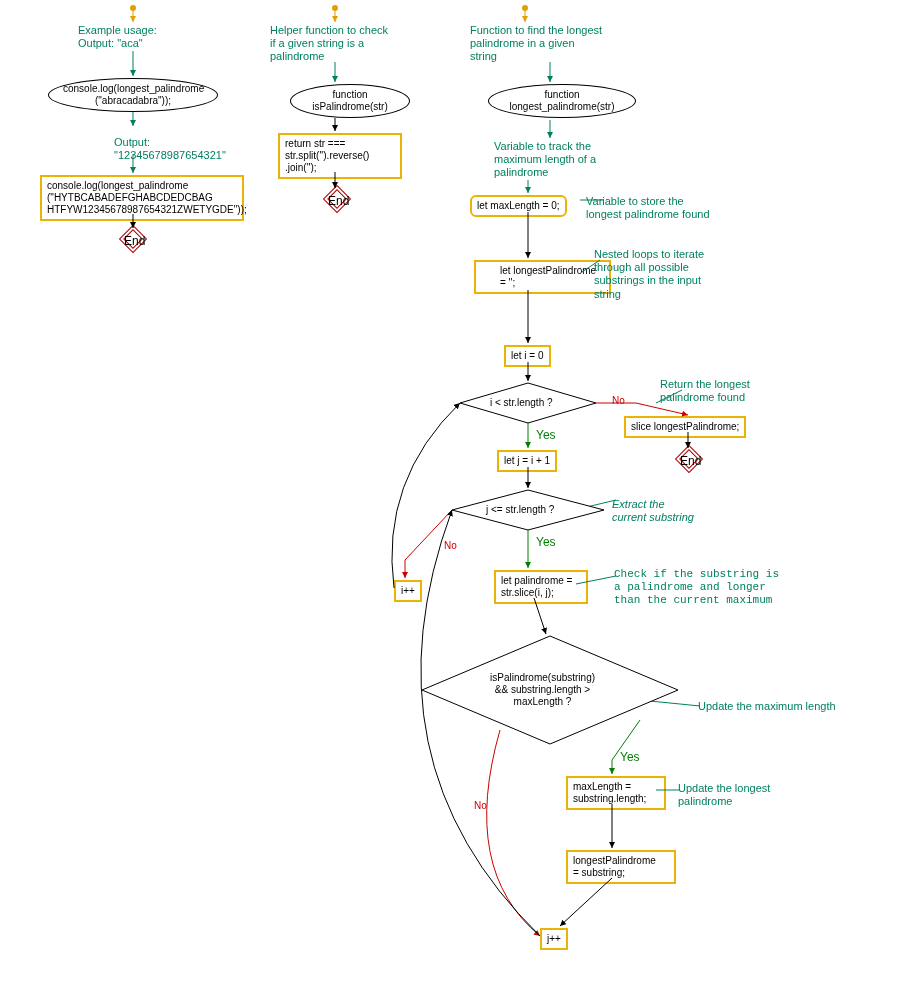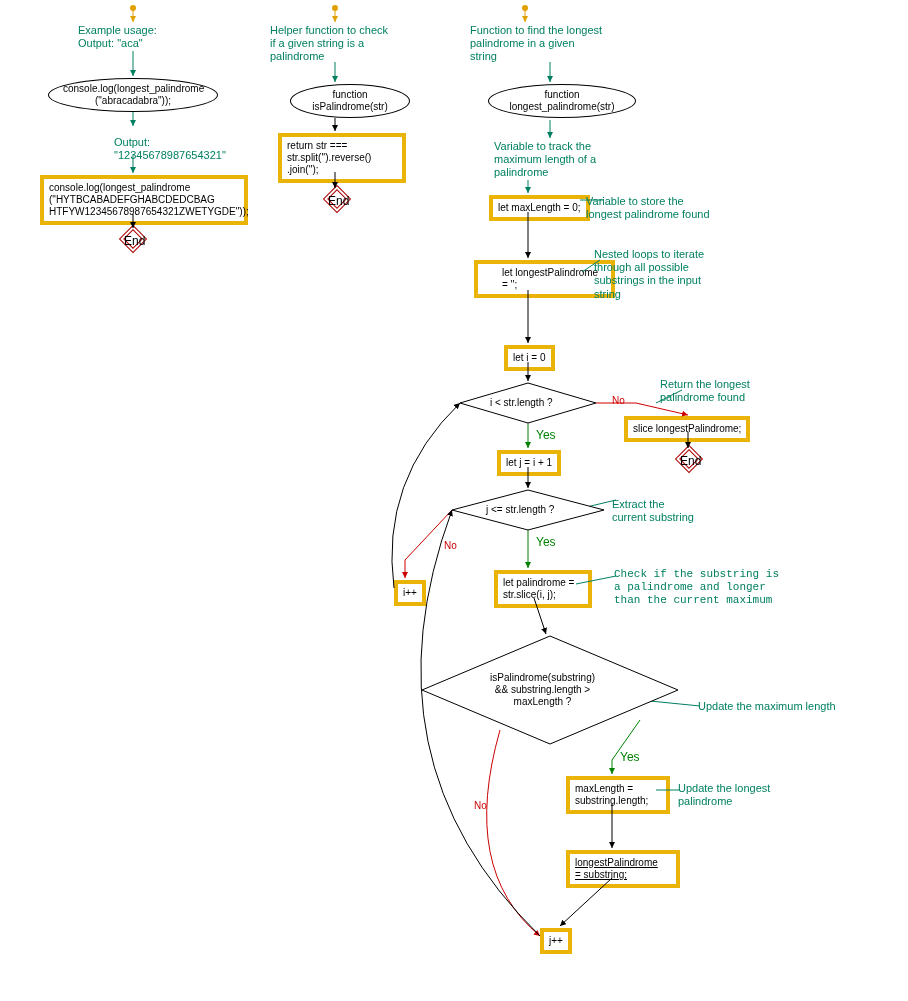--- a/index.html
+++ b/index.html
@@ -23,21 +23,21 @@
     border: 1px solid #000;
     border-radius: 50%;
     padding: 4px 14px;
     text-align: center;
     font-size: 10px;
     line-height: 1.2;
     background: #fff;
   }
   .box-node {
     position: absolute;
-    border: 4px solid #eab308;
+    border: 2px solid #eab308;
     padding: 3px 5px;
     font-size: 10px;
     line-height: 1.2;
     background: #fff;
     text-align: left;
   }
   .diamond-text {
     position: absolute;
     text-align: center;
     font-size: 10px;
@@ -146,21 +146,21 @@
 
 <div class="start-node" style="left:488px; top:84px; width:118px;">
   <span style="white-space:pre;">function
 longest_palindrome(str)</span>
 </div>
 
 <div class="comment" style="left:494px; top:140px; white-space:pre;">Variable to track the
 maximum length of a
 palindrome</div>
 
-<div class="box-node" style="left:489px; top:195px;">
+<div class="box-node" style="left:470px; top:195px;border-radius:6px;">
   <span>let maxLength = 0;</span>
 </div>
 
 <div class="comment" style="left:586px; top:195px; white-space:pre;">Variable to store the
 longest palindrome found</div>
 
 <div class="box-node" style="left:474px; top:260px; width:104px;padding-left:24px;">
   <span style="white-space:pre;">let longestPalindrome
 = '';</span>
 </div>
@@ -197,21 +197,21 @@
 
 <div class="box-node" style="left:497px; top:450px;">
   <span>let j = i + 1</span>
 </div>
 
 <svg class="arrows" style="z-index:1;">
   <polygon points="528,490 604,510 528,530 452,510" fill="#fff" stroke="#000"></polygon>
 </svg>
 <div class="diamond-text" style="left:486px; top:504px;">j &lt;= str.length ?</div>
 
-<div class="comment" style="left:612px; top:498px; white-space:pre;">Extract the
+<div class="comment" style="left:612px; top:498px; white-space:pre;font-style:italic;">Extract the
 current substring</div>
 
 <div class="yes-label" style="left:536px; top:535px;">Yes</div>
 <div class="no-label" style="left:444px; top:540px;">No</div>
 
 <div class="box-node" style="left:394px; top:580px;">
   <span>i++</span>
 </div>
 
 <div class="box-node" style="left:494px; top:570px; width:80px;">
@@ -237,21 +237,21 @@
 
 <div class="box-node" style="left:566px; top:776px; width:86px;">
   <span style="white-space:pre;">maxLength =
 substring.length;</span>
 </div>
 
 <div class="comment" style="left:678px; top:782px; white-space:pre;">Update the longest
 palindrome</div>
 
 <div class="box-node" style="left:566px; top:850px; width:96px;">
-  <span style="white-space:pre;text-decoration:underline;">longestPalindrome
+  <span style="white-space:pre;">longestPalindrome
 = substring;</span>
 </div>
 
 <div class="box-node" style="left:540px; top:928px;">
   <span>j++</span>
 </div>
 
 <svg class="arrows">
   <defs>
     <marker id="arr-black" markerWidth="8" markerHeight="8" refX="6" refY="3" orient="auto">

